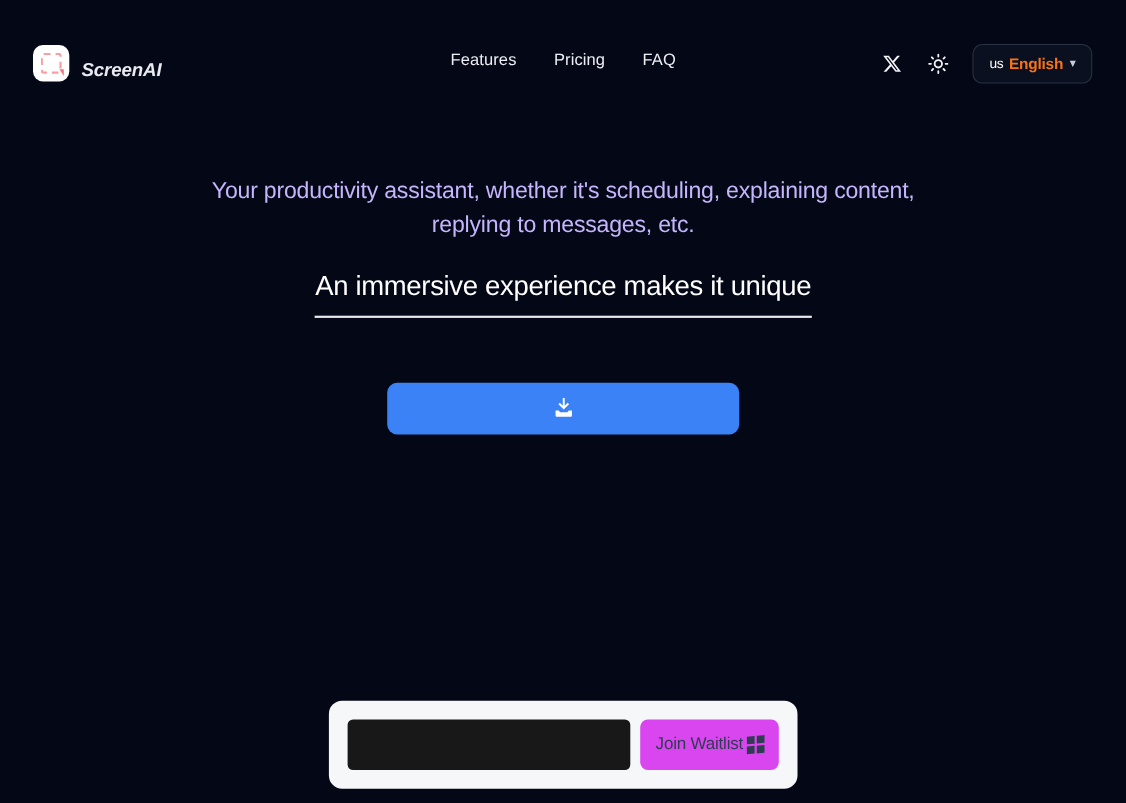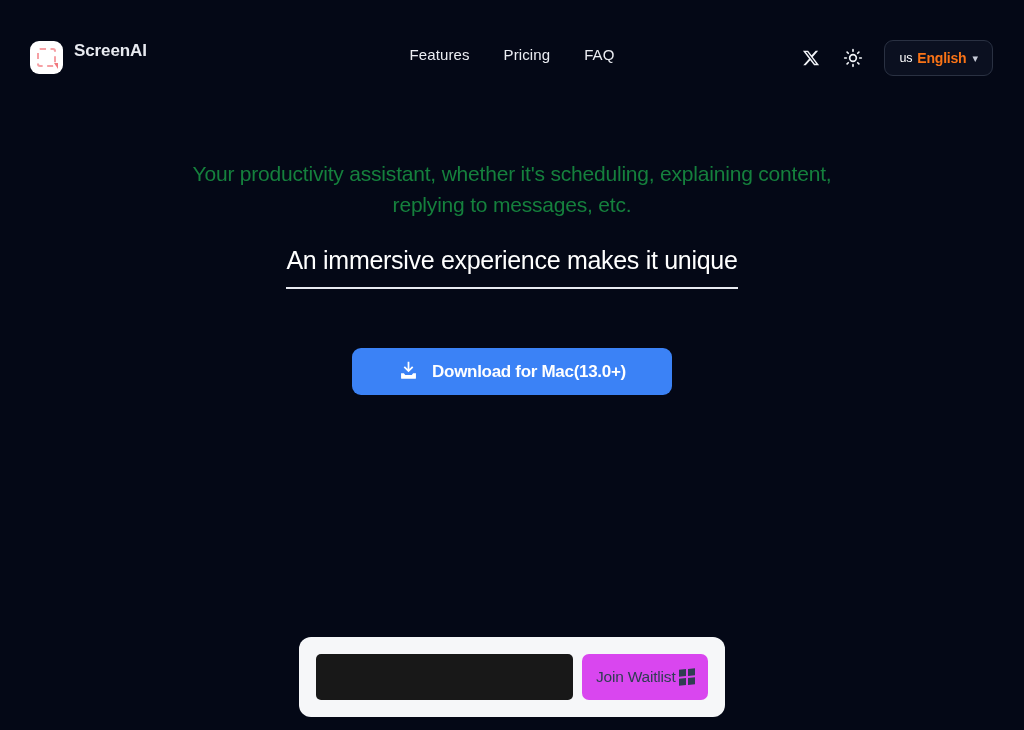--- a/index.html
+++ b/index.html
@@ -21,25 +21,26 @@
   .header {
     height: 114px;
     display: flex;
     align-items: center;
     padding: 0 32px;
     position: relative;
   }
 
   .brand {
     display: flex;
-    align-items: flex-start;
+    align-items: flex-end;
     gap: 11px;
     position: absolute;
     left: 30px;
     top: 41px;
+    font-style: italic;
   }
 
   .brand-logo {
     width: 33px;
     height: 33px;
     border-radius: 9px;
     background: #ffffff;
     display: flex;
     align-items: center;
     justify-content: center;
@@ -159,21 +160,21 @@
     -webkit-background-clip: text;
     background-clip: text;
     -webkit-text-fill-color: transparent;
     color: transparent;
   }
 
   .subtitle {
     margin-top: 44px;
     font-size: 21px;
     line-height: 31px;
-    color: #15803d;
+    color: #c4b5fd;
     letter-spacing: -0.2px;
     max-width: 660px;
     margin-left: auto;
     margin-right: auto;
   }
 
   .tagline-wrap {
     margin-top: 26px;
     display: flex;
     justify-content: center;
@@ -321,21 +322,20 @@
   </div>
 
   <div class="download-wrap">
     <button class="download-btn">
       <span>
         <svg width="21" height="21" viewBox="0 0 24 24" fill="#ffffff" aria-hidden="true">
           <path d="M11 2h2v8.2l3.1-3.1 1.4 1.4L12 14l-5.5-5.5 1.4-1.4L11 10.2z"></path>
           <path d="M3.5 15h3.2l1.6 2h7.4l1.6-2h3.2v5.5a1 1 0 0 1-1 1h-15a1 1 0 0 1-1-1z"></path>
         </svg>
       </span>
-      <span class="label">Download for Mac(13.0+)</span>
     </button>
   </div>
 </div>
 
 <div class="waitlist-card">
   <input class="waitlist-input" type="text" value="" placeholder="" style="">
   <button class="waitlist-btn">
     <span class="label">Join Waitlist</span>
     <span class="win-icon">
         <i></i>

